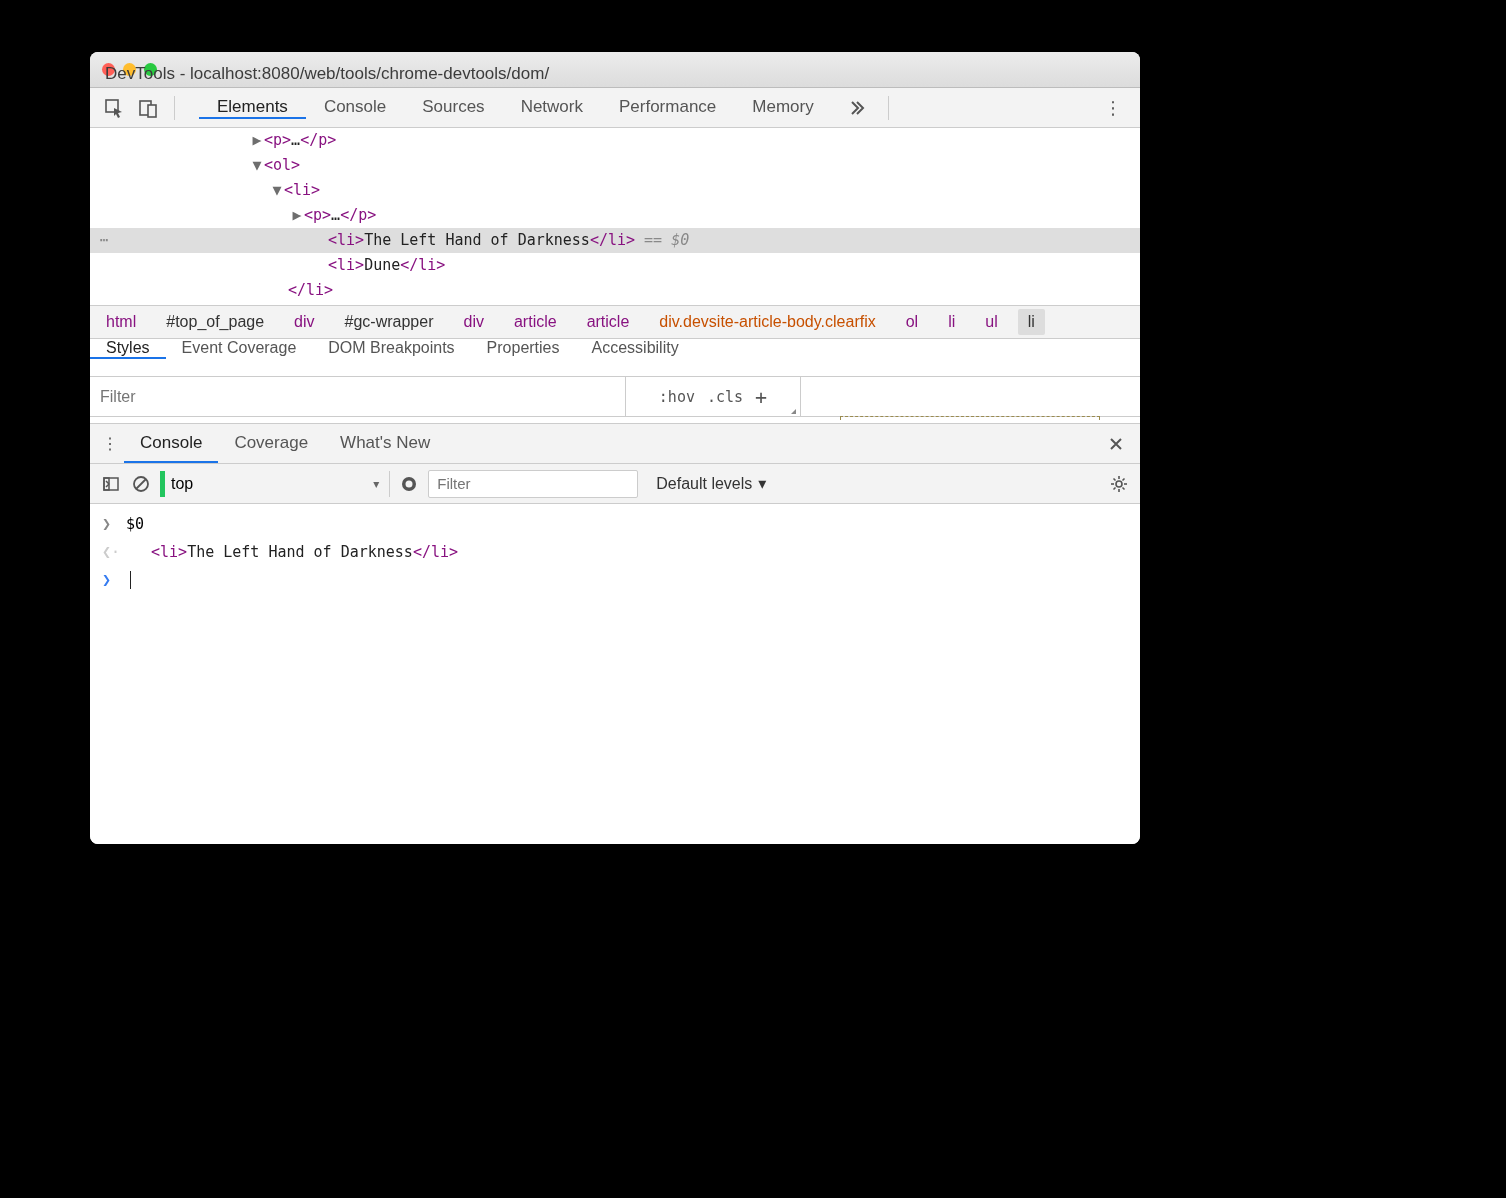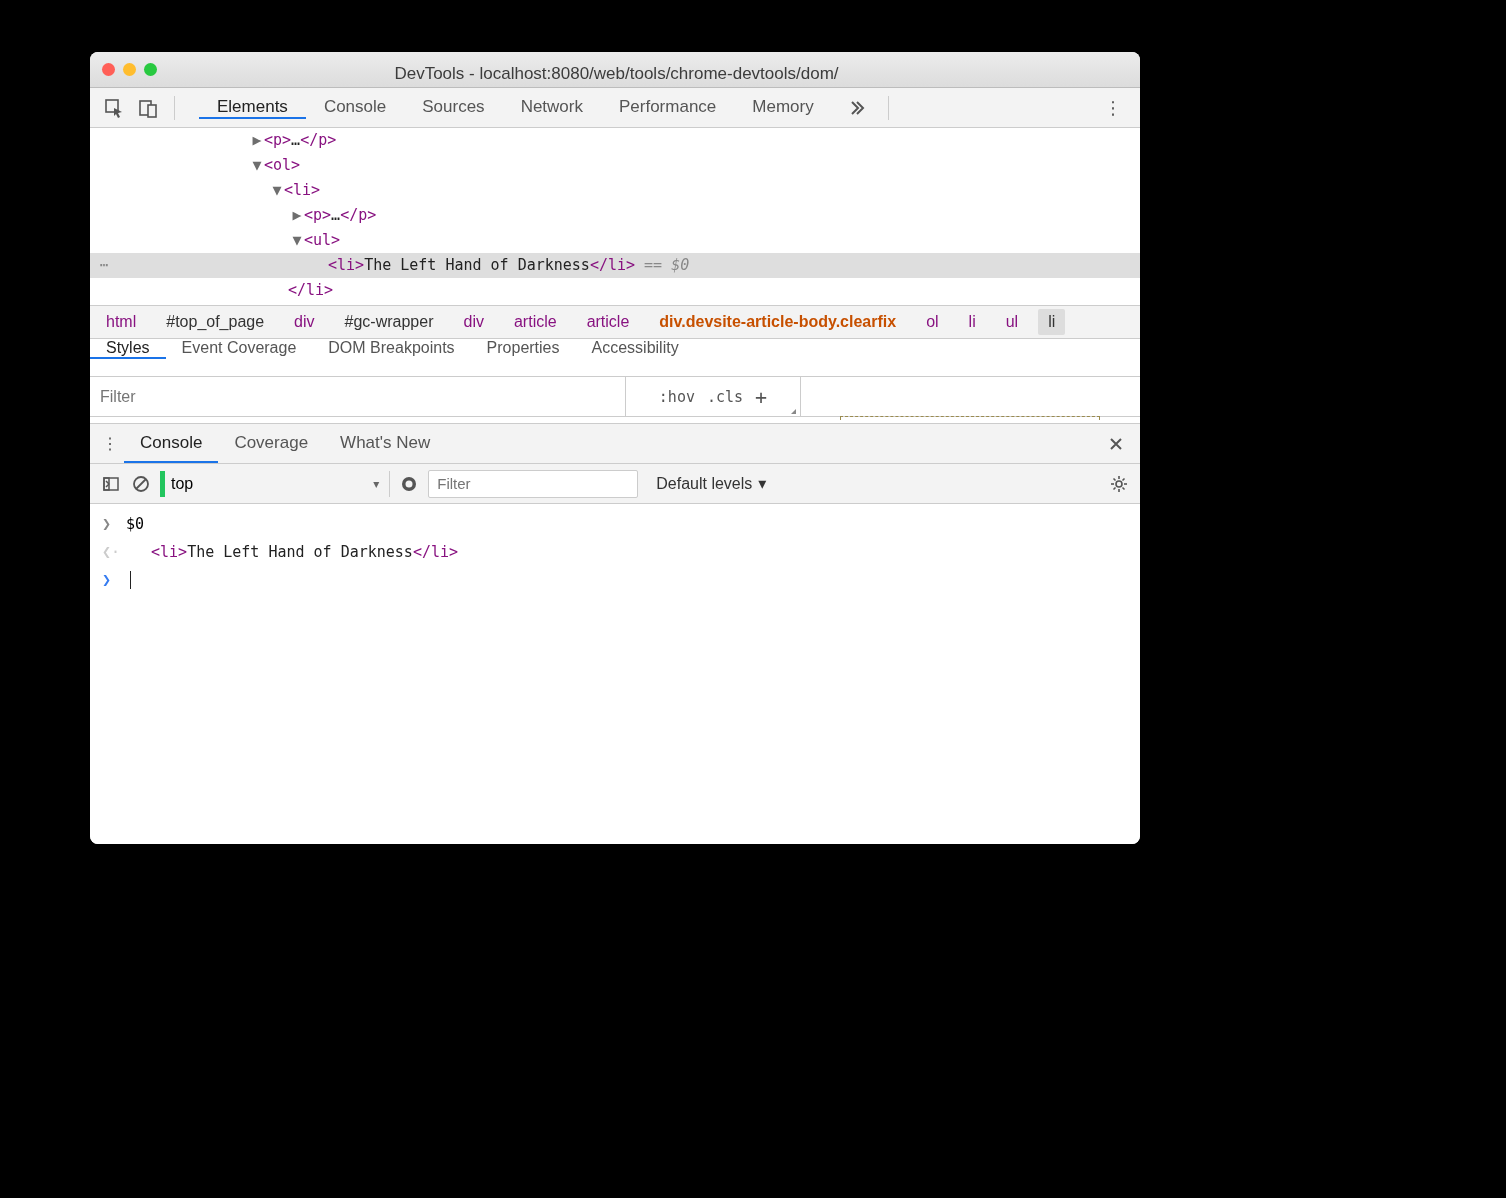--- a/index.html
+++ b/index.html
@@ -30,21 +30,21 @@
     display: flex;
     align-items: center;
     padding: 0 12px;
     gap: 8px;
   }
   .traffic { display: flex; gap: 8px; }
   .dot { width: 13px; height: 13px; border-radius: 50%; }
   .dot.red { background:#ff5f57; }
   .dot.yellow { background:#ffbd2e; }
   .dot.green { background:#28c940; }
-  .title { flex:1; text-align:center; font-size:17px; color:#3c3c3c; margin-left:-60px;margin-top:8px;}
+  .title { flex:1; font-size:17px; color:#3c3c3c; margin-left:-60px;margin-top:8px;}
   .toolbar {
     height: 40px;
     background: #f3f3f3;
     border-bottom: 1px solid #ccc;
     display:flex;
     align-items:center;
     padding: 8px 10px;
     gap: 6px;
   }
   .tb-icon {
@@ -90,21 +90,21 @@
     border-bottom:1px solid #ccc;
     height: 34px;
     display:flex;
     align-items:center;
     padding: 12px 6px;
     gap: 10px;
     font-size:16px;
   }
   .crumb { padding: 4px 10px; color:#881280; cursor:pointer; white-space:nowrap;}
   .crumb.id { color:#333;}
-  .crumb.cls { color:#c75000;font-weight:bold;}
+  .crumb.cls { color:#c75000;}
   .crumb.selected { background:#ddd; color:#333; border-radius:2px;}
   
   .sub-tabs {
     height: 38px;
     border-bottom:1px solid #ccc;
     display:flex;
     align-items:flex-start;
   }
   .sub-tab {
     padding: 0 16px;
@@ -258,22 +258,22 @@
     <div class="sep"></div>
     <div class="kebab">⋮</div>
   </div>
 
   <div class="elements-panel">
     <div class="tree" id="dom-tree">
         <div class="node-row"><span class="indent" style="width:160px"></span><span class="arrow">▶</span><span class="tag">&lt;p&gt;</span><span class="txt">…</span><span class="tag">&lt;/p&gt;</span></div>
         <div class="node-row"><span class="indent" style="width:160px"></span><span class="arrow">▼</span><span class="tag">&lt;ol&gt;</span></div>
         <div class="node-row"><span class="indent" style="width:180px"></span><span class="arrow">▼</span><span class="tag">&lt;li&gt;</span></div>
         <div class="node-row"><span class="indent" style="width:200px"></span><span class="arrow">▶</span><span class="tag">&lt;p&gt;</span><span class="txt">…</span><span class="tag">&lt;/p&gt;</span></div>
-        <div class="node-row"><span class="indent" style="width:200px"></span><span class="arrow">▼</span><span class="tag">&lt;ul&gt;</span></div>
         <div class="node-row selected"><span class="gutter">⋯</span><span class="indent" style="width:210px"></span><span class="tag">&lt;li&gt;</span><span class="txt">The Left Hand of Darkness</span><span class="tag">&lt;/li&gt;</span><span class="var0"> == $0</span></div>
+        <div class="node-row"><span class="indent" style="width:238px"></span><span class="tag">&lt;li&gt;</span><span class="txt">Dune</span><span class="tag">&lt;/li&gt;</span></div>
         <div class="node-row"><span class="indent" style="width:198px"></span><span class="tag">&lt;/li&gt;</span></div>
       </div>
   </div>
 
   <div class="breadcrumbs" id="breadcrumbs">
       <span class="crumb ">html</span>
       <span class="crumb id">#top_of_page</span>
       <span class="crumb ">div</span>
       <span class="crumb id">#gc-wrapper</span>
       <span class="crumb ">div</span>

